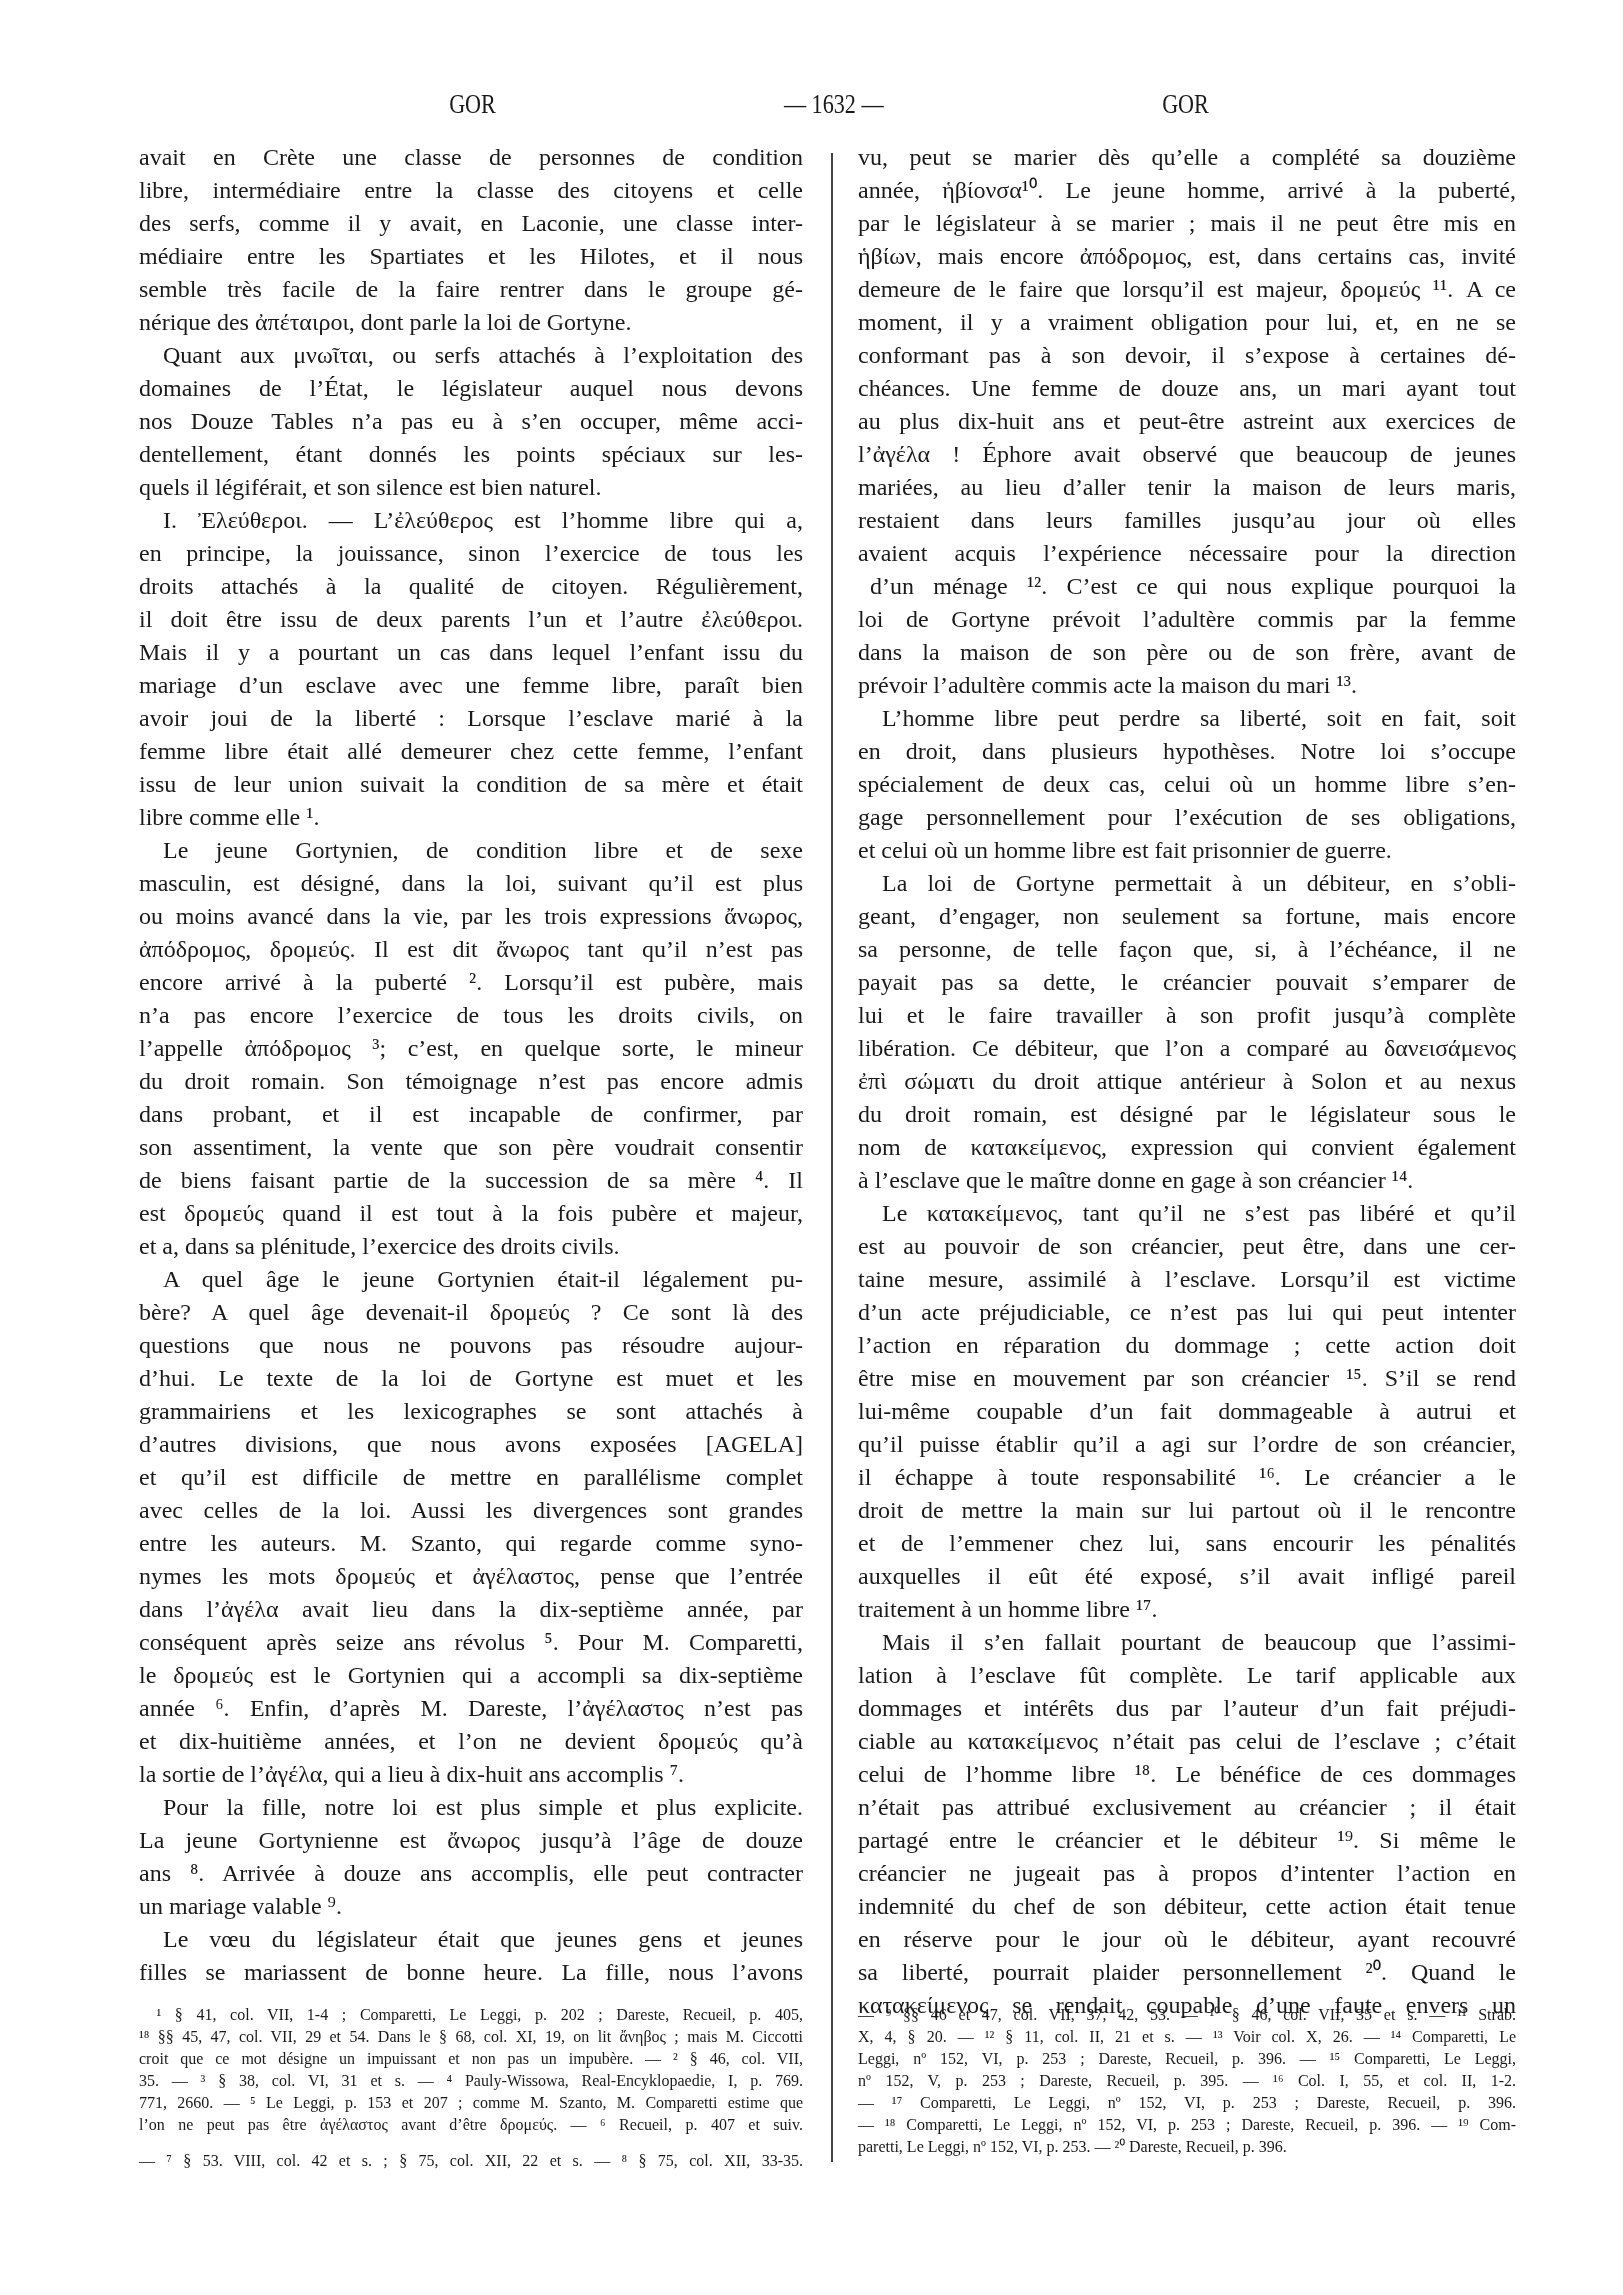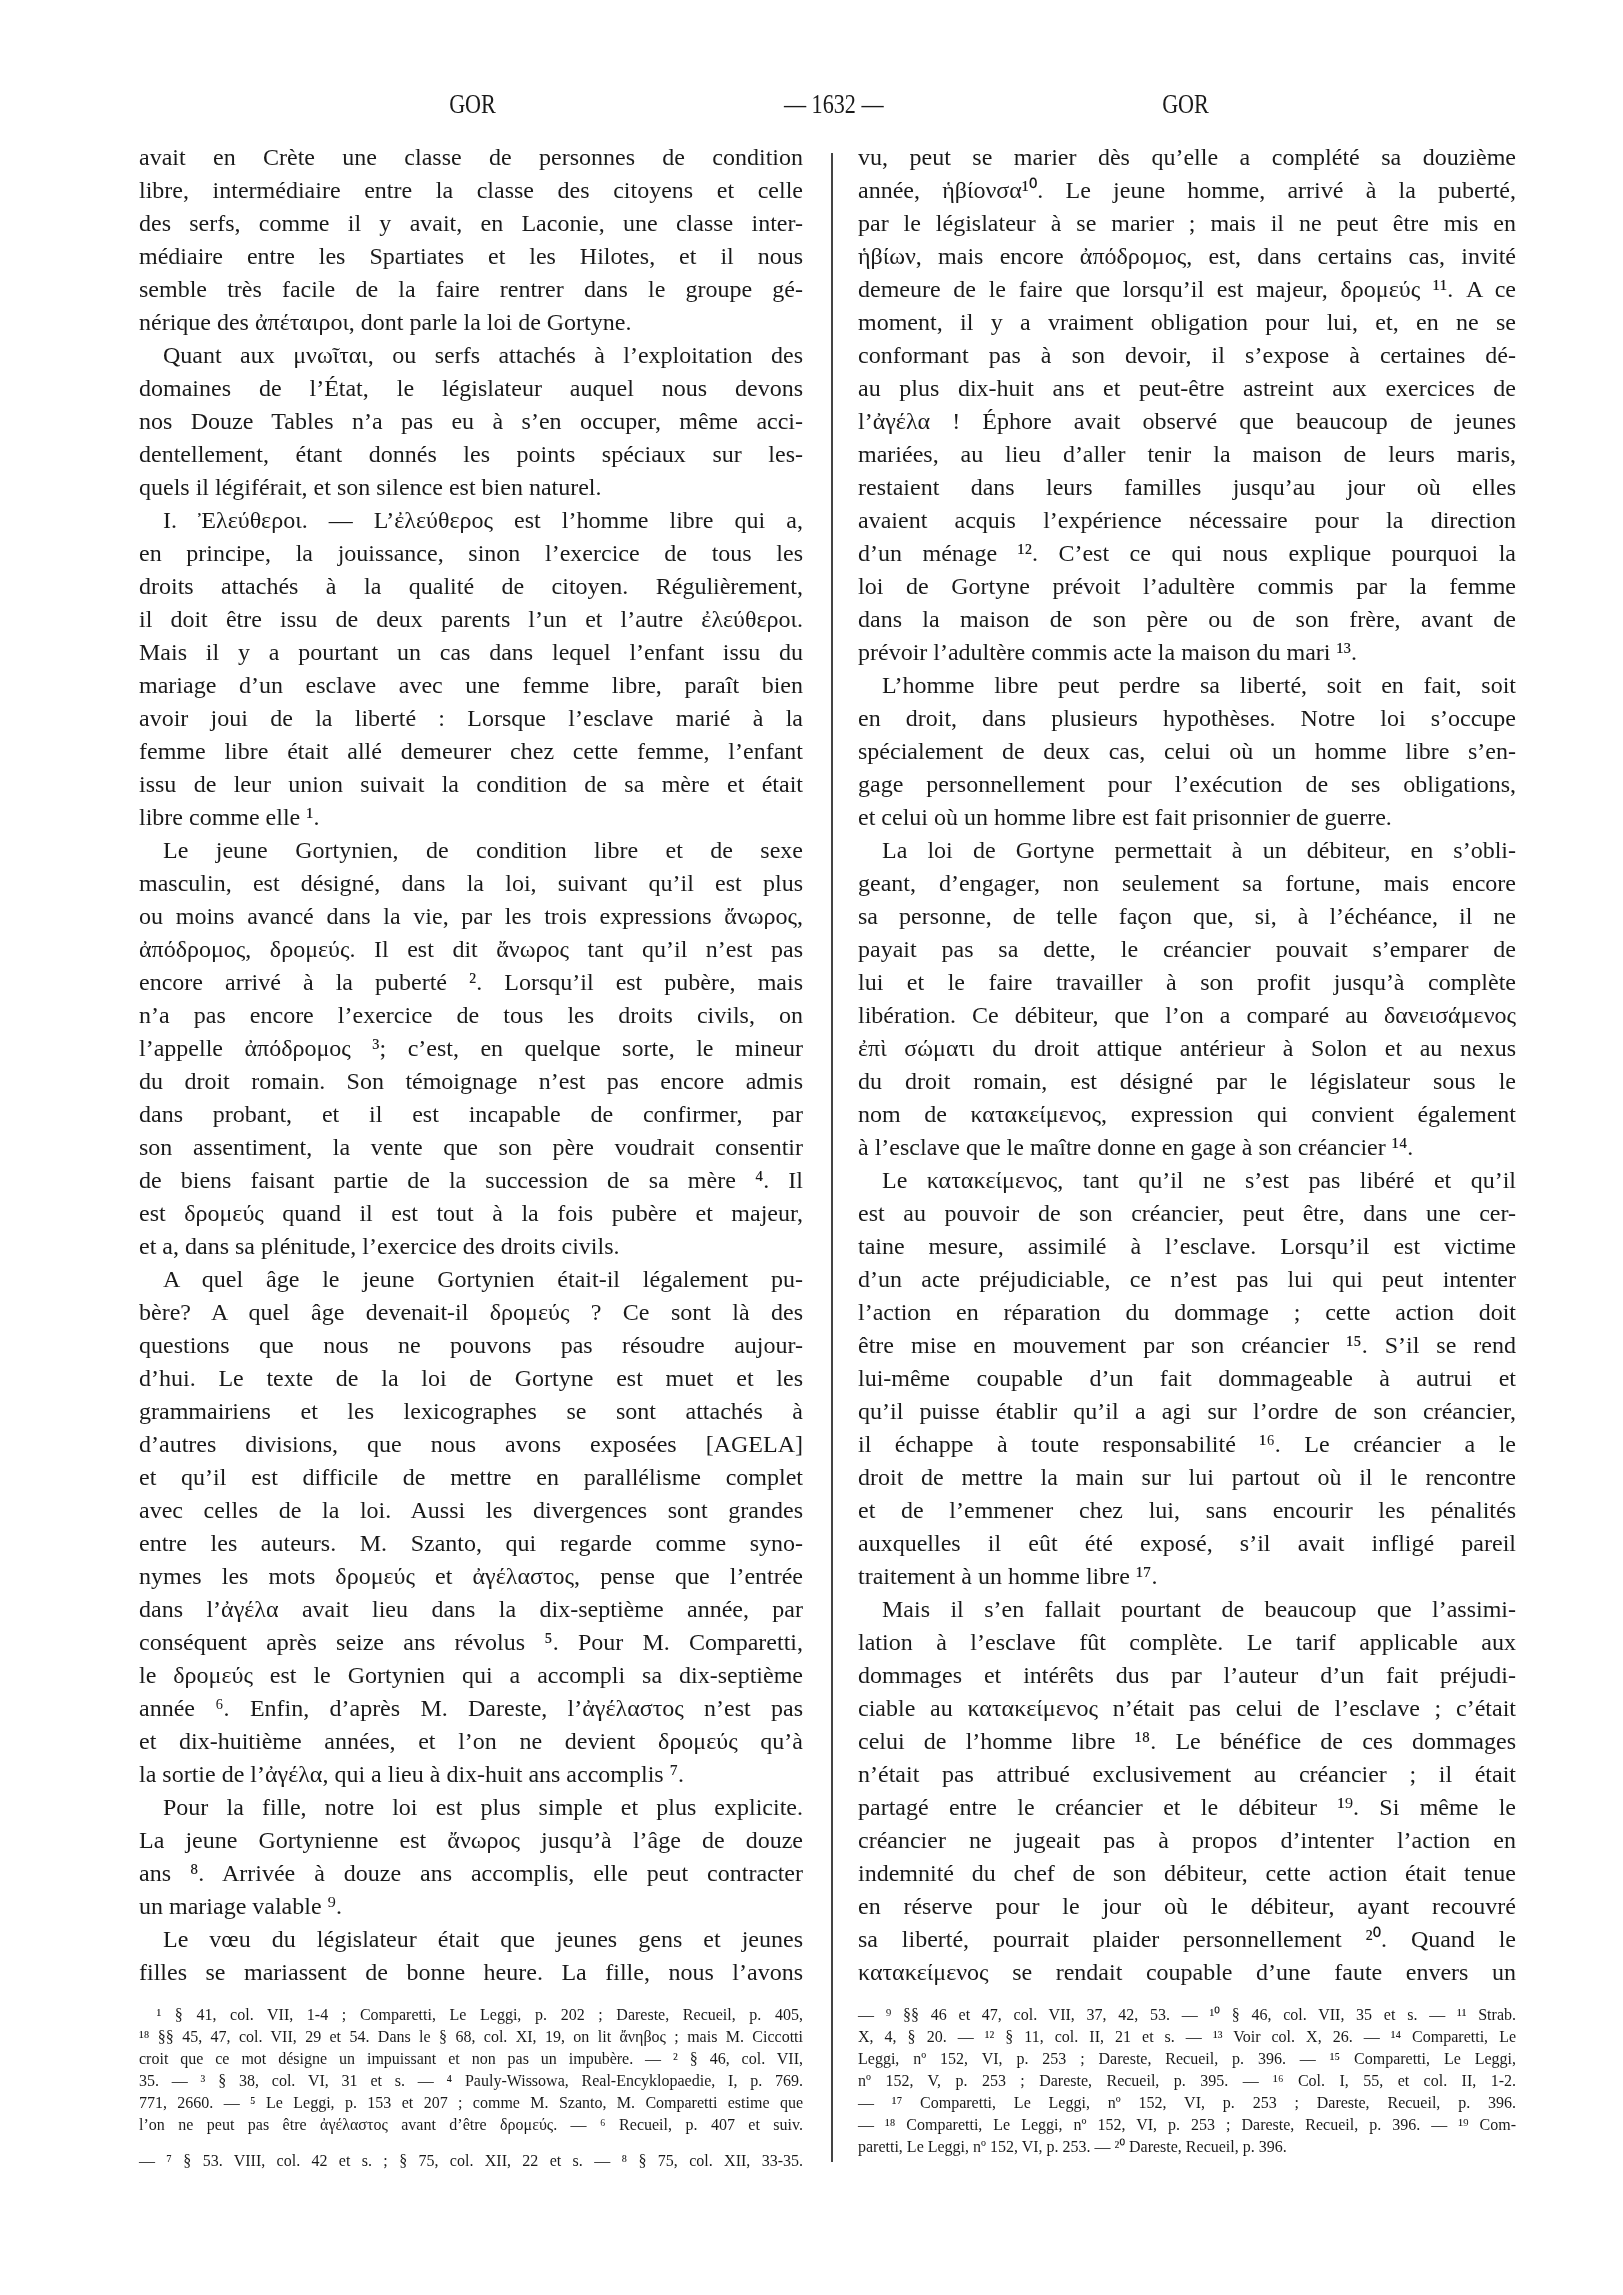--- a/index.html
+++ b/index.html
@@ -95,26 +95,27 @@
   </div>
 <div class="divider"></div>
 <div id="col-right" class="col">
     <span class="line" style="display: block;">vu, peut se marier dès qu’elle a complété sa douzième</span>
     <span class="line" style="display: block;">année, ἡβίονσα¹⁰. Le jeune homme, arrivé à la puberté,</span>
     <span class="line" style="display: block;">par le législateur à se marier ; mais il ne peut être mis en</span>
     <span class="line" style="display: block;">ἡβίων, mais encore ἀπόδρομος, est, dans certains cas, invité</span>
     <span class="line" style="display: block;">demeure de le faire que lorsqu’il est majeur, δρομεύς ¹¹. A ce</span>
     <span class="line" style="display: block;">moment, il y a vraiment obligation pour lui, et, en ne se</span>
     <span class="line" style="display: block;">conformant pas à son devoir, il s’expose à certaines dé-</span>
+    <span class="line" style="display: block;">chéances. Une femme de douze ans, un mari ayant tout</span>
     <span class="line" style="display: block;">au plus dix-huit ans et peut-être astreint aux exercices de</span>
     <span class="line" style="display: block;">l’ἀγέλα ! Éphore avait observé que beaucoup de jeunes</span>
     <span class="line" style="display: block;">mariées, au lieu d’aller tenir la maison de leurs maris,</span>
     <span class="line" style="display: block;">restaient dans leurs familles jusqu’au jour où elles</span>
     <span class="line" style="display: block;">avaient acquis l’expérience nécessaire pour la direction</span>
-    <span class="line" style="display: block;">d’un ménage ¹². C’est ce qui nous explique pourquoi la</span>
+    <span class="line" style="display: block; margin-left: 12px;">d’un ménage ¹². C’est ce qui nous explique pourquoi la</span>
     <span class="line" style="display: block;">loi de Gortyne prévoit l’adultère commis par la femme</span>
     <span class="line" style="display: block;">dans la maison de son père ou de son frère, avant de</span>
     <span class="line last" style="display: block;">prévoir l’adultère commis acte la maison du mari ¹³.</span>
     <span class="line indent" style="display: block;">L’homme libre peut perdre sa liberté, soit en fait, soit</span>
     <span class="line" style="display: block;">en droit, dans plusieurs hypothèses. Notre loi s’occupe</span>
     <span class="line" style="display: block;">spécialement de deux cas, celui où un homme libre s’en-</span>
     <span class="line" style="display: block;">gage personnellement pour l’exécution de ses obligations,</span>
     <span class="line last" style="display: block;">et celui où un homme libre est fait prisonnier de guerre.</span>
     <span class="line indent" style="display: block;">La loi de Gortyne permettait à un débiteur, en s’obli-</span>
     <span class="line" style="display: block;">geant, d’engager, non seulement sa fortune, mais encore</span>

